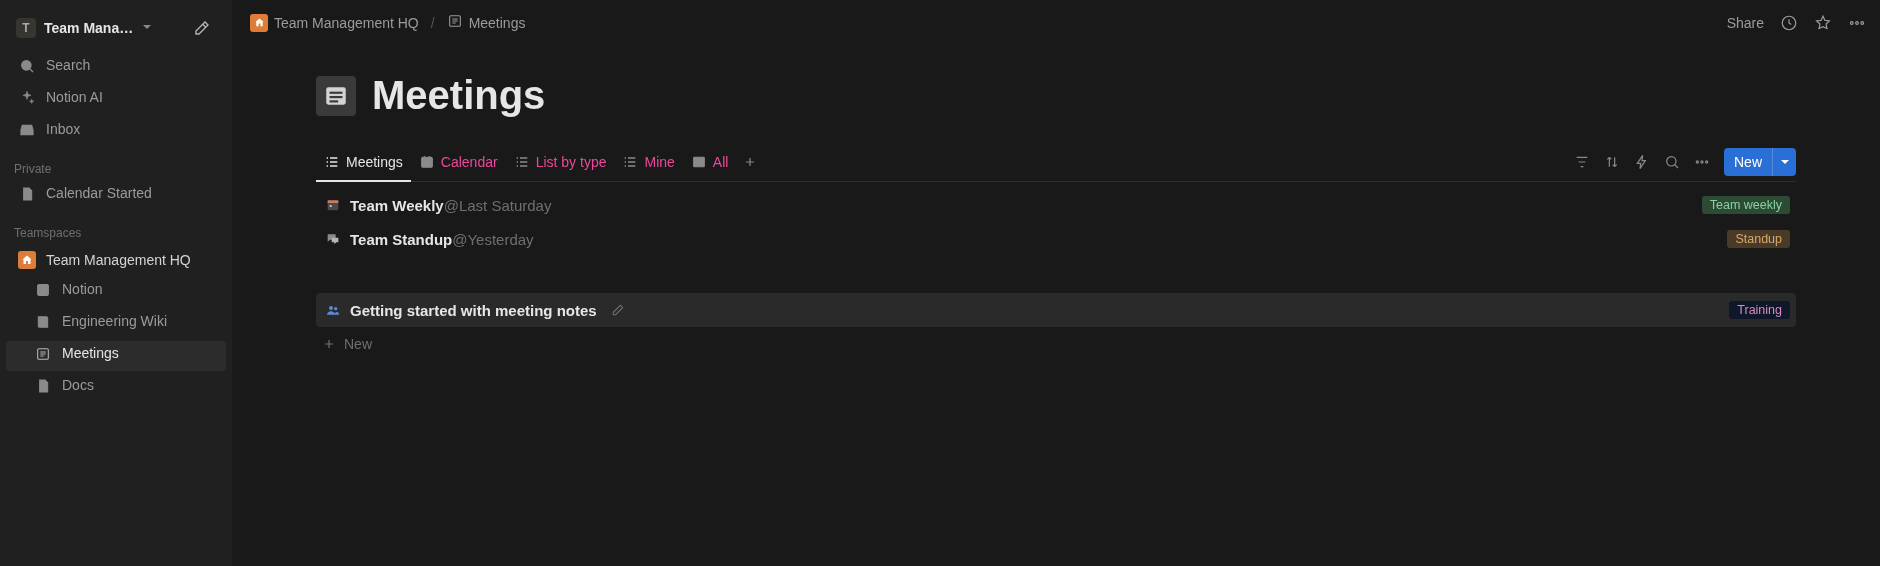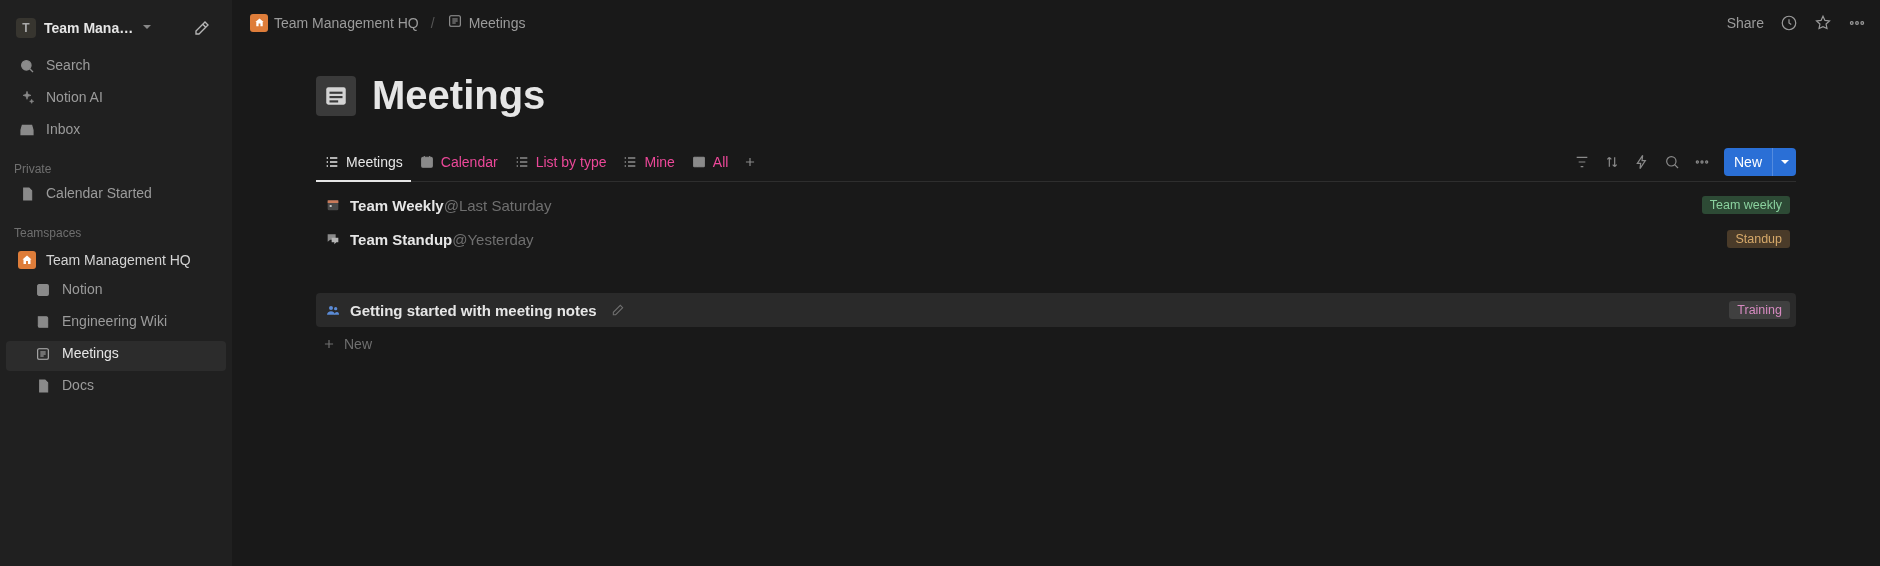--- a/index.html
+++ b/index.html
@@ -72,21 +72,21 @@
   .row .ric svg{width:16px;height:16px;}
   .row .rtitle { color:#e6e6e6; font-weight:600; font-size:15px;}
   .row .rdate { color:#6f6f6f; margin-left:0; font-size:15px;}
   .row .edit { margin-left:14px; color:#6f6f6f; cursor:pointer; display:none;}
   .row.hover .edit{display:flex;}
   .row .edit svg{width:14px;height:14px;stroke:#6f6f6f;fill:none;stroke-width:1.8;}
   .row .spacer{flex:1;}
   .tag { font-size:12.5px; padding:2px 8px; border-radius:3px; font-weight:500;}
   .tag.green{background:#2d4a35;color:#8ad19e;}
   .tag.brown{background:#4a3b29;color:#d6a96a;}
-  .tag.pink{background:#404040;color:#d68ac0;}
+  .tag.pink{background:#0f172a;color:#d68ac0;}
   .newrow { display:flex; align-items:center; gap:8px; height:34px; padding:0 6px; color:#6f6f6f; cursor:pointer;}
   .newrow svg{width:14px;height:14px;stroke:#6f6f6f;stroke-width:2;}
 </style>
 </head>
 <body>
 
 <aside class="sidebar">
   <div class="ws-switcher">
     <div class="ws-left">
       <div class="ws-badge">T</div>

